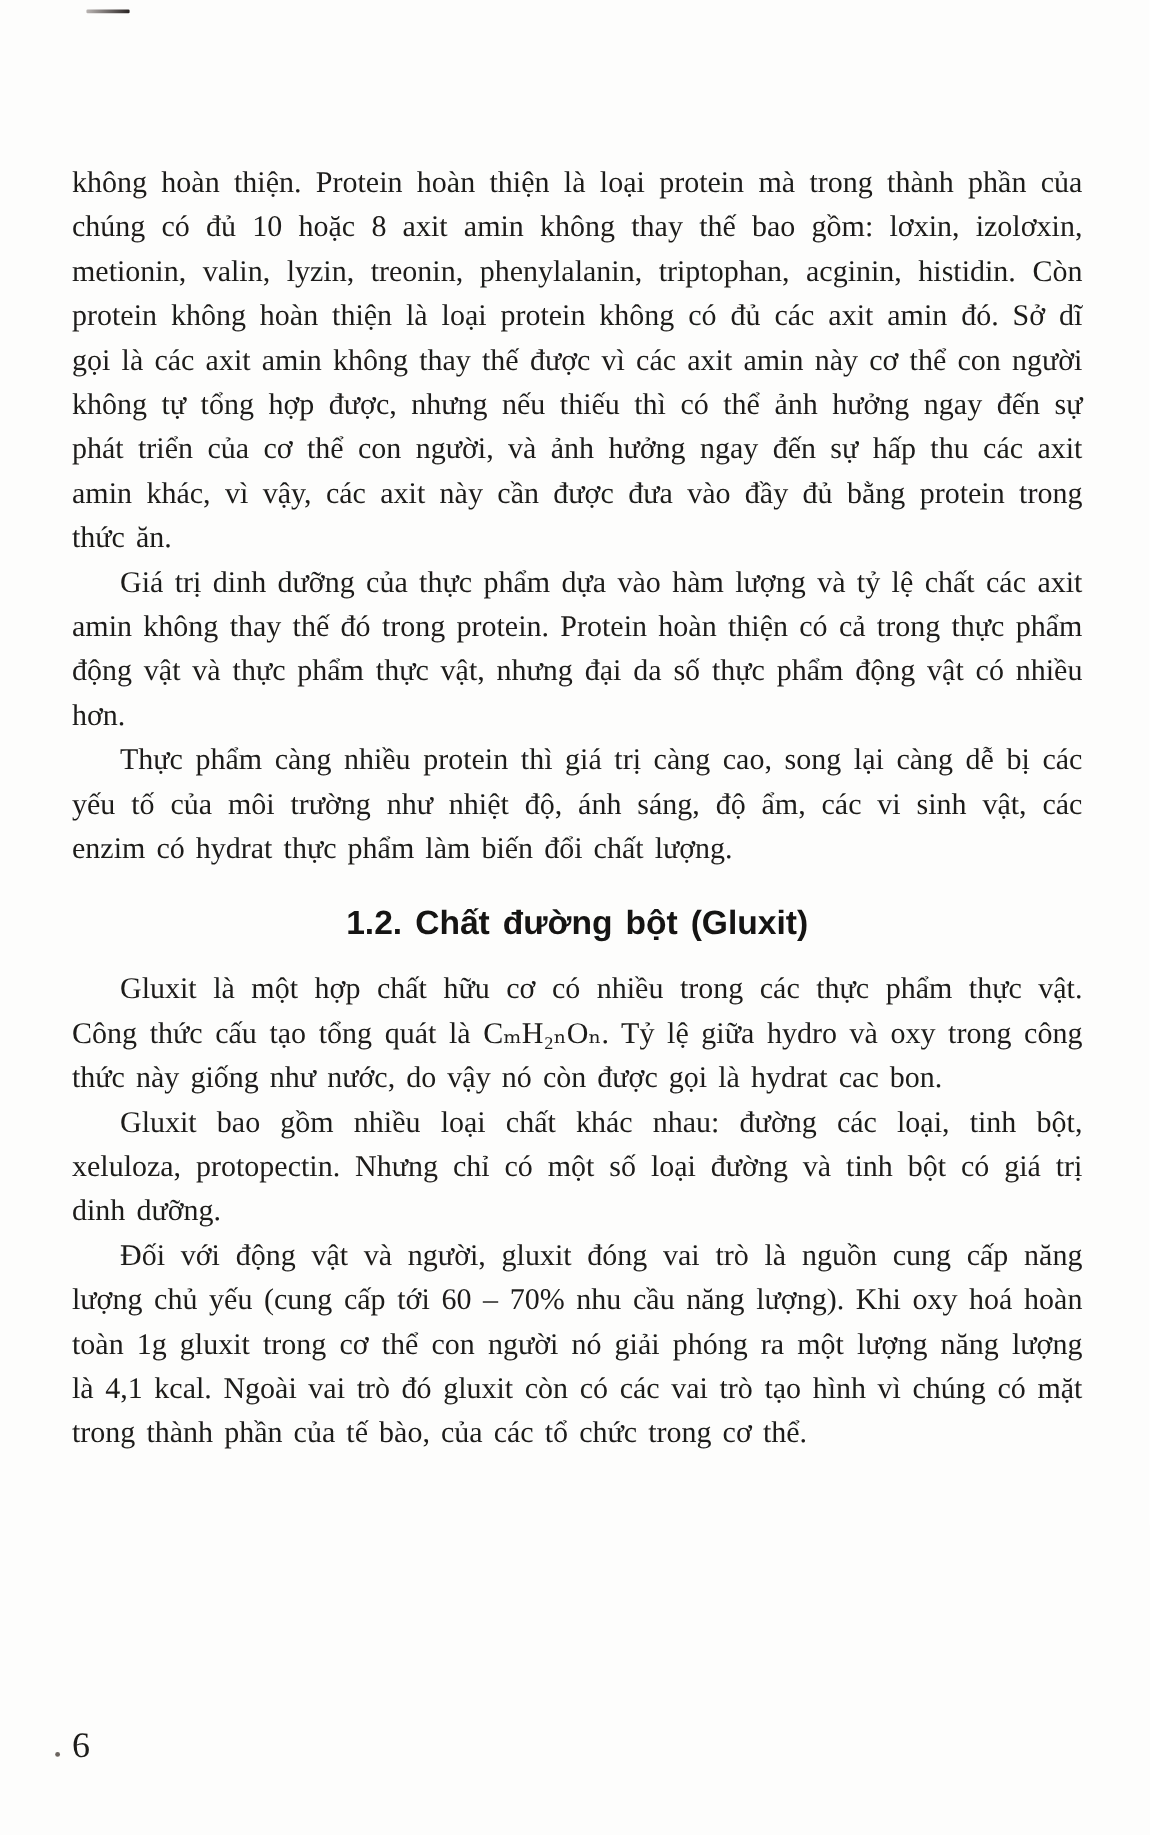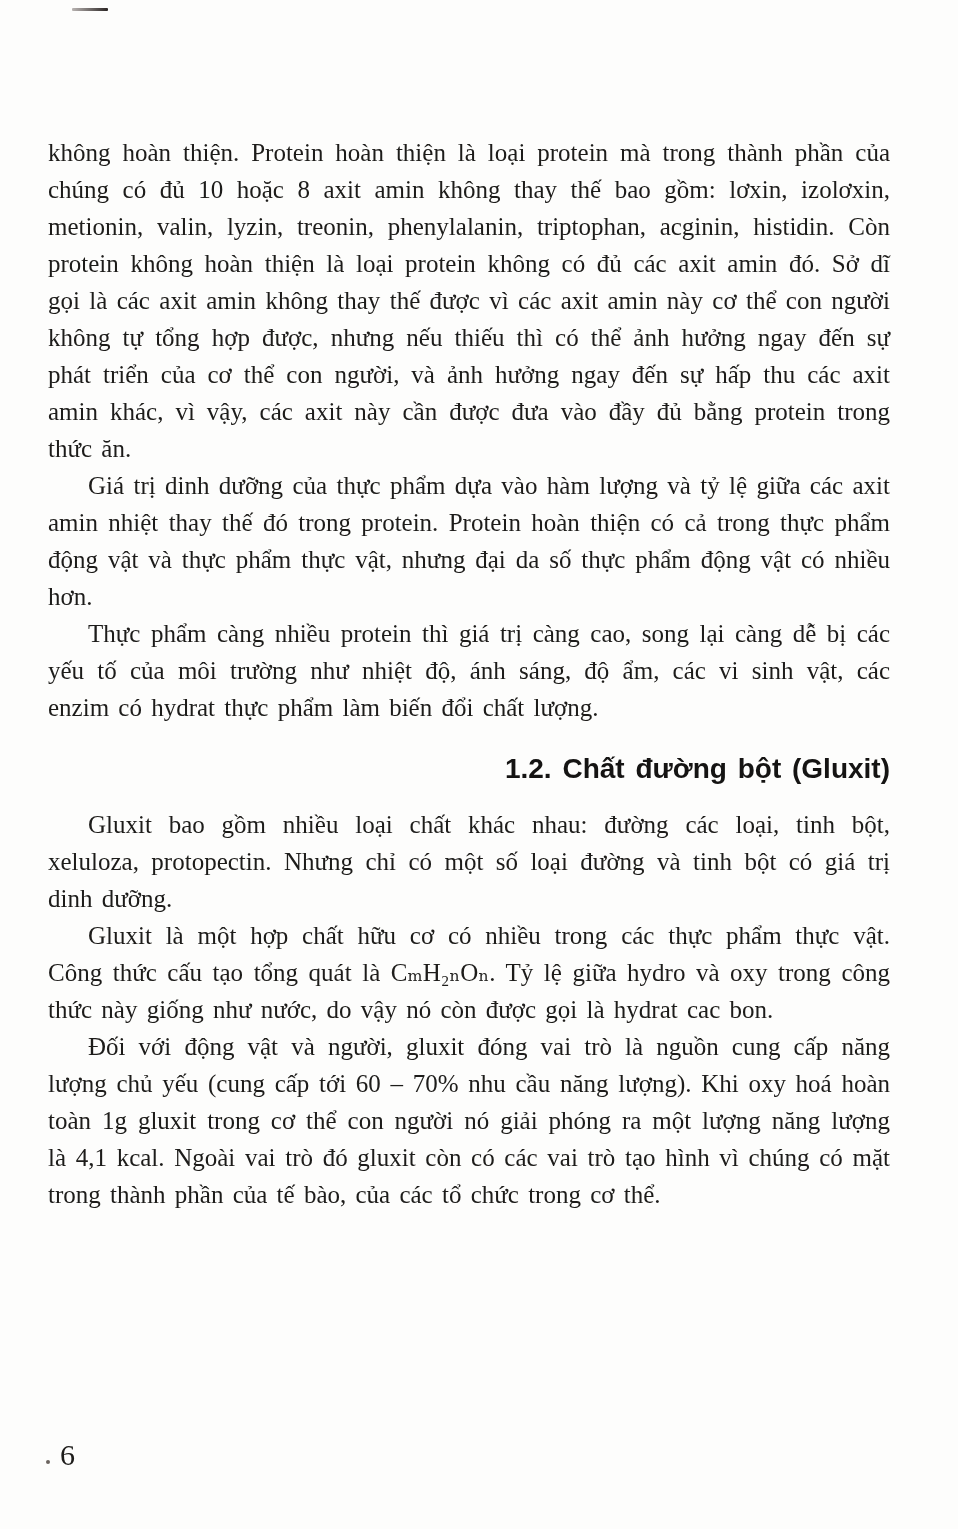--- a/index.html
+++ b/index.html
@@ -18,42 +18,42 @@
     position: absolute;
     top: 8px;
     left: 72px;
     width: 36px;
     height: 3px;
     background: linear-gradient(to right, #b9b4b2, #2a2423);
     border-radius: 1px;
   }
   .text-block {
     position: absolute;
-    left: 48px;
+    left: 60px;
     top: 134px;
     width: 842px;
     color: #1d1c1a;
     font-family: "Liberation Serif", "DejaVu Serif", serif;
     font-size: 25px;
     line-height: 37px;
     word-spacing: 3px;
     text-align: justify;
   }
   .para {
     margin: 0;
   }
   .para.indent {
     text-indent: 40px;
   }
   .section-heading {
     font-family: "Liberation Sans", "DejaVu Sans", sans-serif;
     font-size: 28px;
     font-weight: bold;
     color: #151413;
-    text-align: right;
+    text-align: center;
     margin: 26px 0 20px 0;
     line-height: 34px;
   }
   .footer {
     position: absolute;
     left: 46px;
     top: 1438px;
     display: flex;
     align-items: center;
     gap: 10px;
@@ -75,30 +75,30 @@
 <body>
 
 <div class="page">
 
   <div class="scan-mark-top"></div>
 
   <main class="text-block">
 
     <p class="para">không hoàn thiện. Protein hoàn thiện là loại protein mà trong thành phần của chúng có đủ 10 hoặc 8 axit amin không thay thế bao gồm: lơxin, izolơxin, metionin, valin, lyzin, treonin, phenylalanin, triptophan, acginin, histidin. Còn protein không hoàn thiện là loại protein không có đủ các axit amin đó. Sở dĩ gọi là các axit amin không thay thế được vì các axit amin này cơ thể con người không tự tổng hợp được, nhưng nếu thiếu thì có thể ảnh hưởng ngay đến sự phát triển của cơ thể con người, và ảnh hưởng ngay đến sự hấp thu các axit amin khác, vì vậy, các axit này cần được đưa vào đầy đủ bằng protein trong thức ăn.</p>
 
-    <p class="para indent">Giá trị dinh dưỡng của thực phẩm dựa vào hàm lượng và tỷ lệ giữa các axit amin nhiệt thay thế đó trong protein. Protein hoàn thiện có cả trong thực phẩm động vật và thực phẩm thực vật, nhưng đại da số thực phẩm động vật có nhiều hơn.</p>
+    <p class="para indent">Giá trị dinh dưỡng của thực phẩm dựa vào hàm lượng và tỷ lệ chất các axit amin không thay thế đó trong protein. Protein hoàn thiện có cả trong thực phẩm động vật và thực phẩm thực vật, nhưng đại da số thực phẩm động vật có nhiều hơn.</p>
 
 
     <p class="para indent">Thực phẩm càng nhiều protein thì giá trị càng cao, song lại càng dễ bị các yếu tố của môi trường như nhiệt độ, ánh sáng, độ ẩm, các vi sinh vật, các enzim có hydrat thực phẩm làm biến đổi chất lượng.</p>
 
     <h2 class="section-heading">1.2. Chất đường bột (Gluxit)</h2>
 
+    <p class="para indent">Gluxit là một hợp chất hữu cơ có nhiều trong các thực phẩm thực vật. Công thức cấu tạo tổng quát là CₘH₂ₙOₙ. Tỷ lệ giữa hydro và oxy trong công thức này giống như nước, do vậy nó còn được gọi là hydrat cac bon.</p>
+
     <p class="para indent">Gluxit bao gồm nhiều loại chất khác nhau: đường các loại, tinh bột, xeluloza, protopectin. Nhưng chỉ có một số loại đường và tinh bột có giá trị dinh dưỡng.</p>
-
-    <p class="para indent">Gluxit là một hợp chất hữu cơ có nhiều trong các thực phẩm thực vật. Công thức cấu tạo tổng quát là CₘH₂ₙOₙ. Tỷ lệ giữa hydro và oxy trong công thức này giống như nước, do vậy nó còn được gọi là hydrat cac bon.</p>
 
     <p class="para indent">Đối với động vật và người, gluxit đóng vai trò là nguồn cung cấp năng lượng chủ yếu (cung cấp tới 60 – 70% nhu cầu năng lượng). Khi oxy hoá hoàn toàn 1g gluxit trong cơ thể con người nó giải phóng ra một lượng năng lượng là 4,1 kcal. Ngoài vai trò đó gluxit còn có các vai trò tạo hình vì chúng có mặt trong thành phần của tế bào, của các tổ chức trong cơ thể.</p>
 
   </main>
 
   <footer class="footer">
     <span class="page-dot"></span>
     <span class="page-number">6</span>
   </footer>
 

